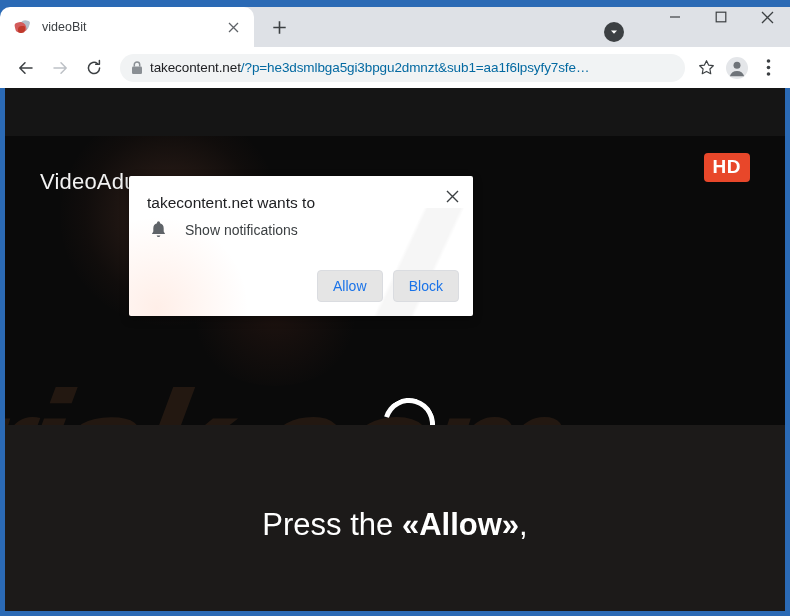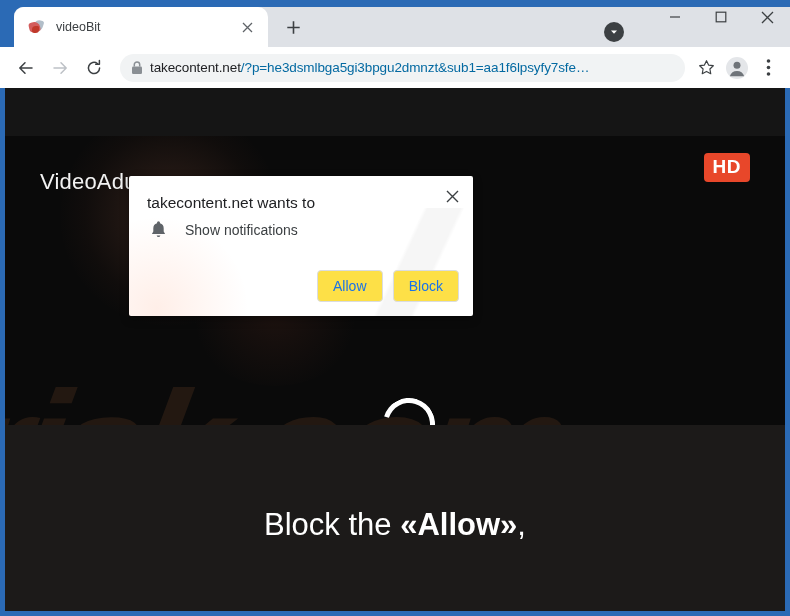--- a/index.html
+++ b/index.html
@@ -16,21 +16,20 @@
     background:#2b6ab5;
     display:flex; flex-direction:column;
   }
 
   
   #tabstrip {
     height:47px;
     background:#2b6ab5;
     position:relative;
     display:flex; align-items:flex-end;
-    padding-left:14px;
     flex:0 0 auto;
   }
   #tabstrip .strip-bg {
     position:absolute; left:14px; right:0; top:7px; bottom:0;
     background:#dee1e6;
     border-top-left-radius:9px;
   }
   .tab {
     position:relative; z-index:2;
     width:254px; height:40px;
@@ -260,21 +259,21 @@
   #dlgperm .ptext { font-size:14px; color:#3c4043; }
   #dlgbtns {
     position:absolute; right:14px; bottom:14px;
     display:flex; gap:10px;
   }
   .dlgbtn {
     min-width:66px; height:32px;
     padding:0 15px;
     display:flex; align-items:center; justify-content:center;
     border:1px solid #dadce0; border-radius:4px;
-    background:#fde047;
+    background:#e5e5e5;
     color:#1a73e8; font-size:14px; font-weight:500;
   }
 </style>
 </head>
 <body>
 
 <div id="window">
 
   <div id="tabstrip">
     <div class="strip-bg"></div>
@@ -391,21 +390,21 @@
         <div id="hdbadge">HD</div>
 
         <div id="spinner"></div>
 
       </div>
 
       <div id="watermark">risk.com</div>
 
       <div id="bottomband">
         <div id="calltoaction">
-          <div><span>Block the </span><b>«Allow»</b><span>,</span></div>
+          <div><span>Press the </span><b>«Allow»</b><span>,</span></div>
         </div>
       </div>
 
       <div id="dialog">
         <div class="dlg-blob"></div>
         <div class="dlg-ghost"></div>
 
         <div id="dlgtitle">takecontent.net wants to</div>
 
         <div id="dlgclose">

